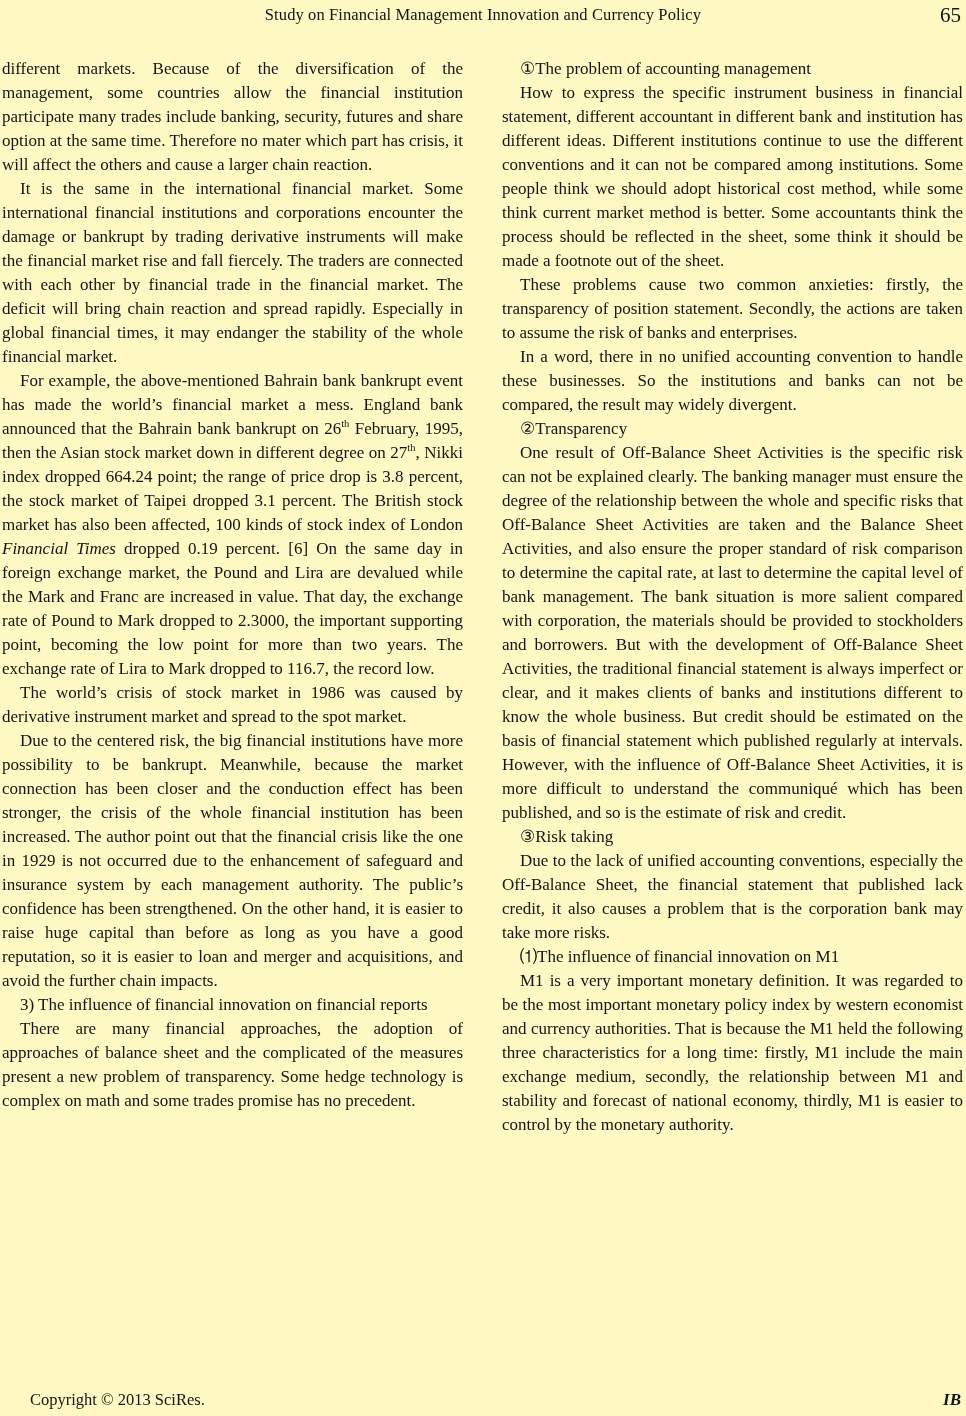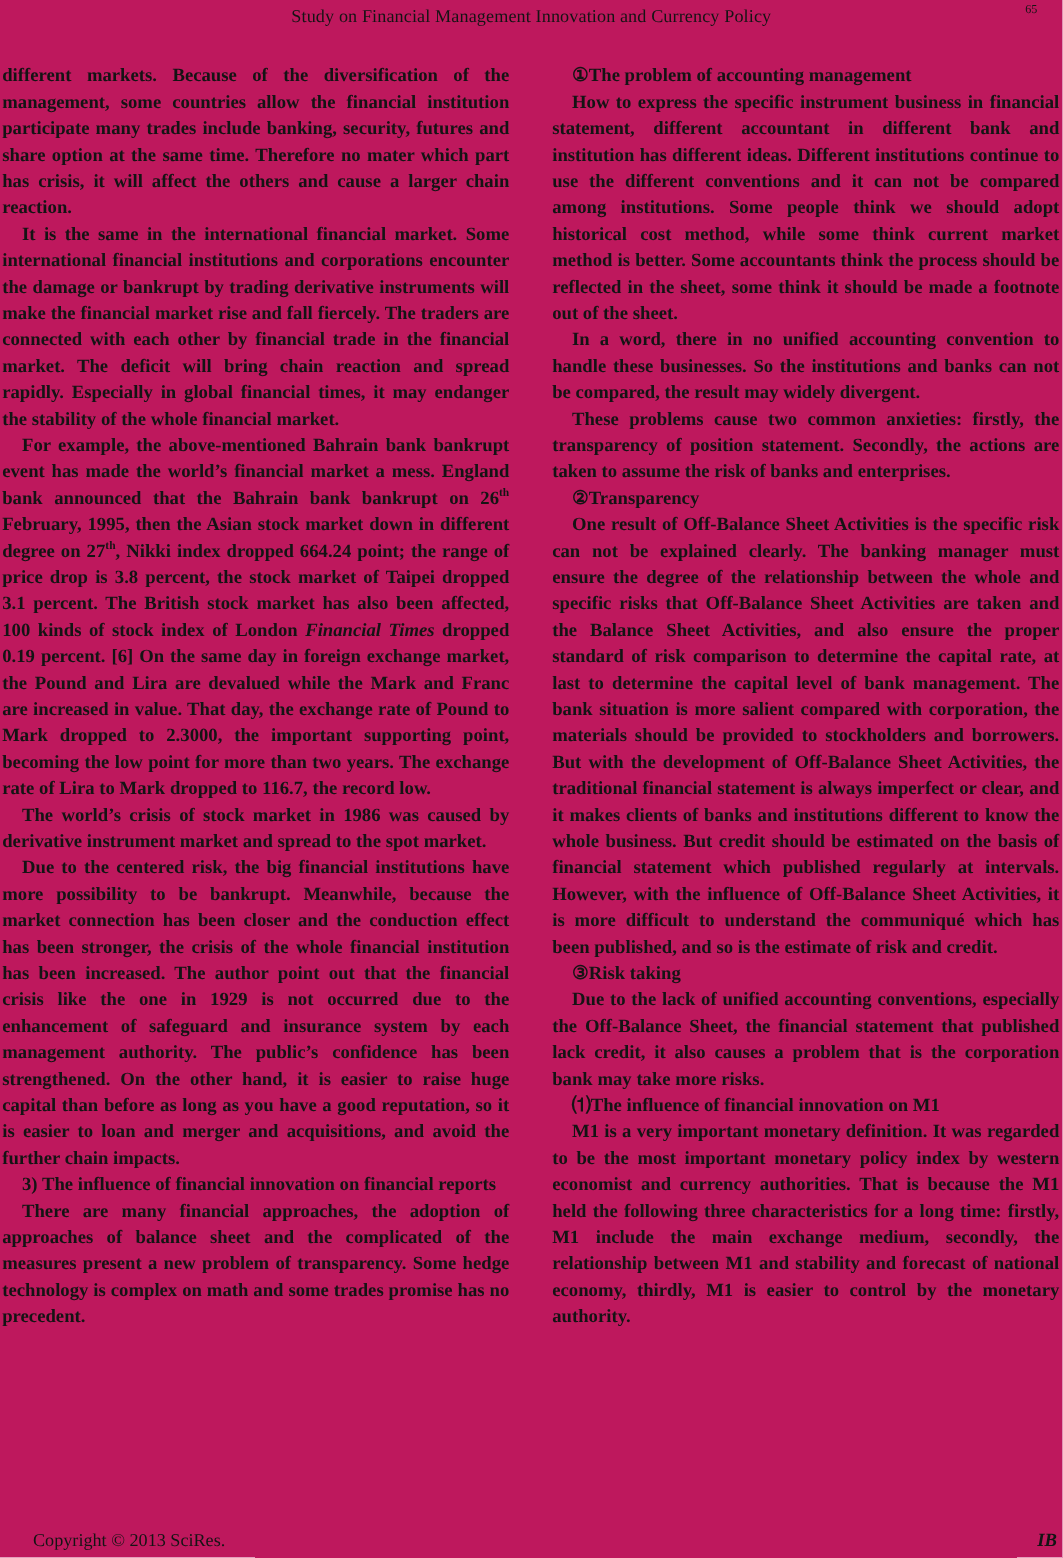--- a/index.html
+++ b/index.html
@@ -1,52 +1,51 @@
 <!DOCTYPE html>
 <html><head>
 <meta charset="utf-8">
 <style>
   html,body{margin:0;padding:0;background:#ffffff;}
   .page{
     position:relative;
     width:966px;
     height:1416px;
-    background:#be185d;
+    background:#fef9c3;
     font-family:"Liberation Serif", serif;
     color:#141414;
     overflow:hidden;
   }
   .header-title{
     position:absolute;
     top:5px;
     left:0;
     width:100%;
     text-align:center;
     font-size:16.5px;
     letter-spacing:0.1px;
   }
   .page-number{
     position:absolute;
     top:3px;
-    right:23px;
-    font-size:11px;
+    right:5px;
+    font-size:21px;
   }
   .main{
     position:absolute;
     top:57px;
     left:2px;
     display:flex;
     gap:39px;
   }
   .col{
     width:461px;
     text-align:justify;
     font-size:17px;
     line-height:24px;
-    font-weight:bold;
   }
   p.para{margin:0;}
   p.indent{text-indent:18px;}
   .col sup{font-size:10.5px;vertical-align:super;line-height:0;}
   .col i{font-style:italic;margin-top:12px;}
   .footer{
     position:absolute;
     left:2px;
     right:5px;
     bottom:6px;
@@ -78,22 +77,22 @@
         <p class="para indent">It is the same in the international financial market. Some international financial institutions and corporations encounter the damage or bankrupt by trading derivative instruments will make the financial market rise and fall fiercely. The traders are connected with each other by financial trade in the financial market. The deficit will bring chain reaction and spread rapidly. Especially in global financial times, it may endanger the stability of the whole financial market.</p>
         <p class="para indent">For example, the above-mentioned Bahrain bank bankrupt event has made the world’s financial market a mess. England bank announced that the Bahrain bank bankrupt on 26<sup>th</sup> February, 1995, then the Asian stock market down in different degree on 27<sup>th</sup>, Nikki index dropped 664.24 point; the range of price drop is 3.8 percent, the stock market of Taipei dropped 3.1 percent. The British stock market has also been affected, 100 kinds of stock index of London <i>Financial Times</i> dropped 0.19 percent. [6] On the same day in foreign exchange market, the Pound and Lira are devalued while the Mark and Franc are increased in value. That day, the exchange rate of Pound to Mark dropped to 2.3000, the important supporting point, becoming the low point for more than two years. The exchange rate of Lira to Mark dropped to 116.7, the record low.</p>
         <p class="para indent">The world’s crisis of stock market in 1986 was caused by derivative instrument market and spread to the spot market.</p>
         <p class="para indent">Due to the centered risk, the big financial institutions have more possibility to be bankrupt. Meanwhile, because the market connection has been closer and the conduction effect has been stronger, the crisis of the whole financial institution has been increased. The author point out that the financial crisis like the one in 1929 is not occurred due to the enhancement of safeguard and insurance system by each management authority. The public’s confidence has been strengthened. On the other hand, it is easier to raise huge capital than before as long as you have a good reputation, so it is easier to loan and merger and acquisitions, and avoid the further chain impacts.</p>
         <p class="para indent">3) The influence of financial innovation on financial reports</p>
         <p class="para indent">There are many financial approaches, the adoption of approaches of balance sheet and the complicated of the measures present a new problem of transparency. Some hedge technology is complex on math and some trades promise has no precedent.</p>
       </div>
     <div class="col">
         <p class="para indent">①The problem of accounting management</p>
         <p class="para indent">How to express the specific instrument business in financial statement, different accountant in different bank and institution has different ideas. Different institutions continue to use the different conventions and it can not be compared among institutions. Some people think we should adopt historical cost method, while some think current market method is better. Some accountants think the process should be reflected in the sheet, some think it should be made a footnote out of the sheet.</p>
+        <p class="para indent">These problems cause two common anxieties: firstly, the transparency of position statement. Secondly, the actions are taken to assume the risk of banks and enterprises.</p>
         <p class="para indent">In a word, there in no unified accounting convention to handle these businesses. So the institutions and banks can not be compared, the result may widely divergent.</p>
-        <p class="para indent">These problems cause two common anxieties: firstly, the transparency of position statement. Secondly, the actions are taken to assume the risk of banks and enterprises.</p>
         <p class="para indent">②Transparency</p>
         <p class="para indent">One result of Off-Balance Sheet Activities is the specific risk can not be explained clearly. The banking manager must ensure the degree of the relationship between the whole and specific risks that Off-Balance Sheet Activities are taken and the Balance Sheet Activities, and also ensure the proper standard of risk comparison to determine the capital rate, at last to determine the capital level of bank management. The bank situation is more salient compared with corporation, the materials should be provided to stockholders and borrowers. But with the development of Off-Balance Sheet Activities, the traditional financial statement is always imperfect or clear, and it makes clients of banks and institutions different to know the whole business. But credit should be estimated on the basis of financial statement which published regularly at intervals. However, with the influence of Off-Balance Sheet Activities, it is more difficult to understand the communiqué which has been published, and so is the estimate of risk and credit.</p>
         <p class="para indent">③Risk taking</p>
         <p class="para indent">Due to the lack of unified accounting conventions, especially the Off-Balance Sheet, the financial statement that published lack credit, it also causes a problem that is the corporation bank may take more risks.</p>
         <p class="para indent">⑴The influence of financial innovation on M1</p>
         <p class="para indent">M1 is a very important monetary definition. It was regarded to be the most important monetary policy index by western economist and currency authorities. That is because the M1 held the following three characteristics for a long time: firstly, M1 include the main exchange medium, secondly, the relationship between M1 and stability and forecast of national economy, thirdly, M1 is easier to control by the monetary authority.</p>
       </div>
   </div>
 
   <div class="footer">

